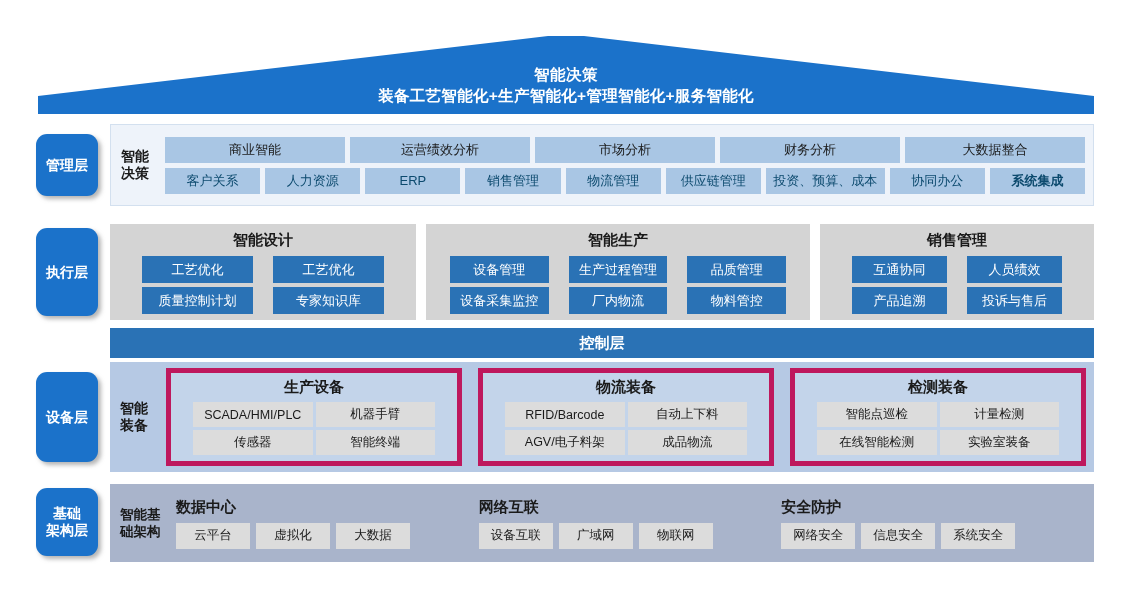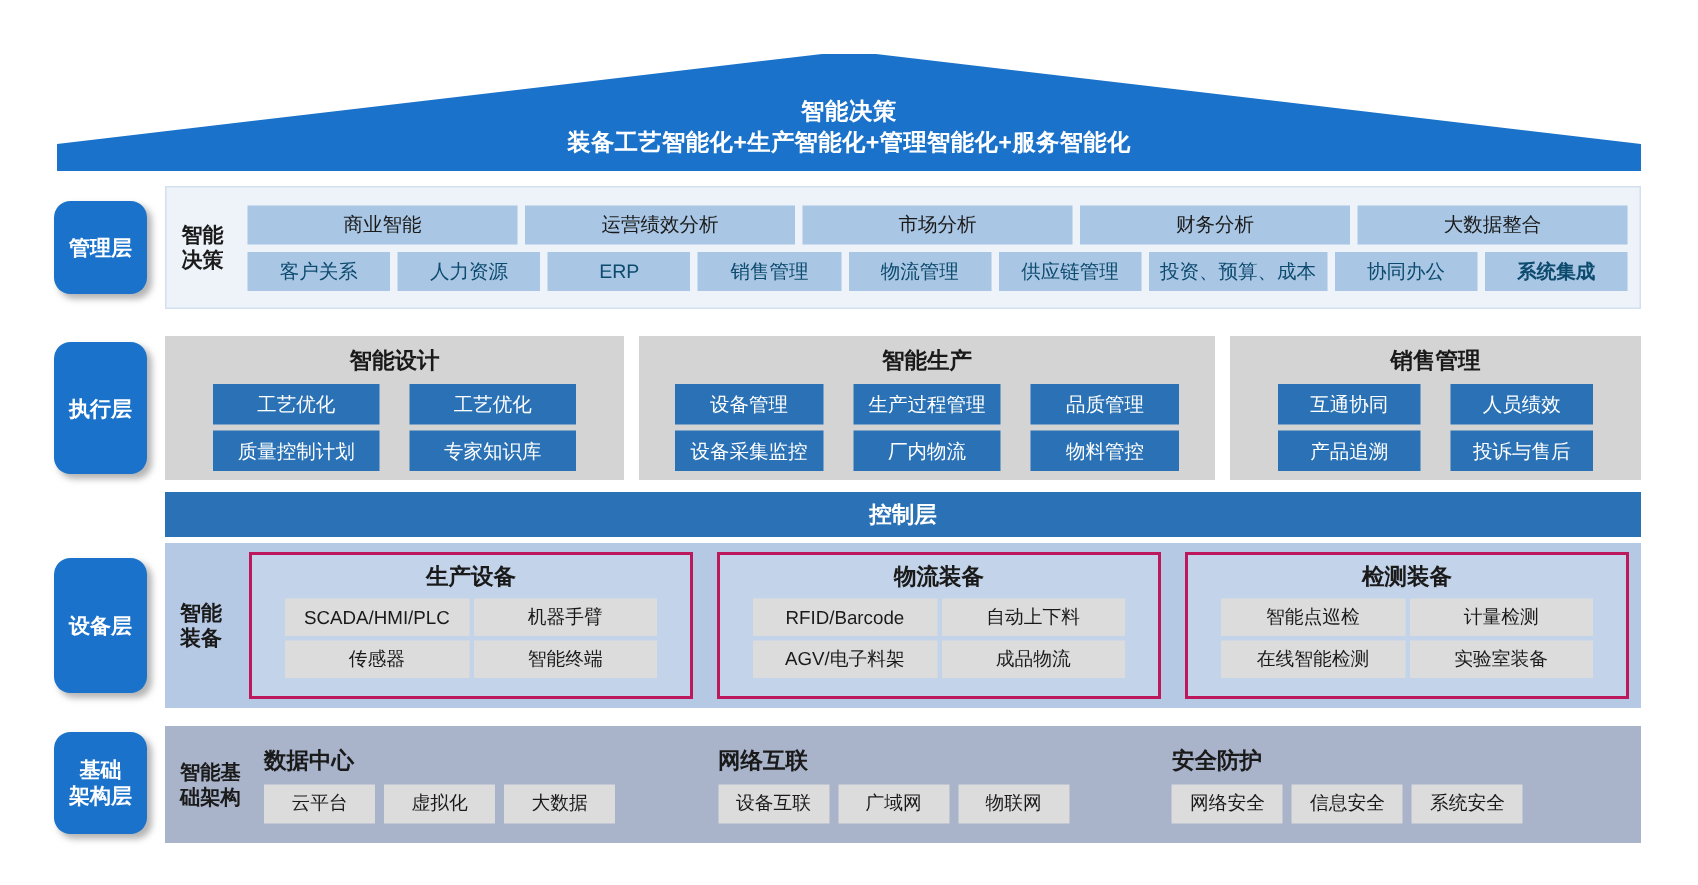--- a/index.html
+++ b/index.html
@@ -60,21 +60,21 @@
   
   .ctrl{top:328px;height:30px;background:#2a72b5;color:#fff;
         font-weight:bold;font-size:15px;display:flex;align-items:center;justify-content:center;}
 
   
   .equip{top:362px;height:110px;background:#b6c9e4;display:flex;align-items:center;
         padding:6px 8px;box-sizing:border-box;}
   .equip-label{width:46px;flex:0 0 46px;font-weight:bold;font-size:14px;line-height:17px;
         color:#1a1a1a;padding-left:2px;}
   .equip-panels{flex:1;display:flex;gap:16px;height:100%;}
-  .equip-panel{flex:1;background:#c3d4ea;border:2px solid #be185d;
+  .equip-panel{flex:1;background:#c3d4ea;border:5px solid #be185d;
         display:flex;flex-direction:column;align-items:center;
         padding:3px 10px 6px;box-sizing:border-box;}
   .equip-title{font-weight:bold;font-size:15px;margin:2px 0 5px;color:#1a1a1a;}
   .equip-grid{display:flex;flex-direction:column;gap:3px;width:100%;padding:0 12px;box-sizing:border-box;}
   .equip-r{display:flex;gap:3px;}
   .qbox{flex:1;background:#dcdcdc;color:#1a1a1a;font-size:12.5px;height:25px;
         display:flex;align-items:center;justify-content:center;white-space:nowrap;}
 
   
   .infra{top:484px;height:78px;background:#a9b4cb;display:flex;align-items:center;

